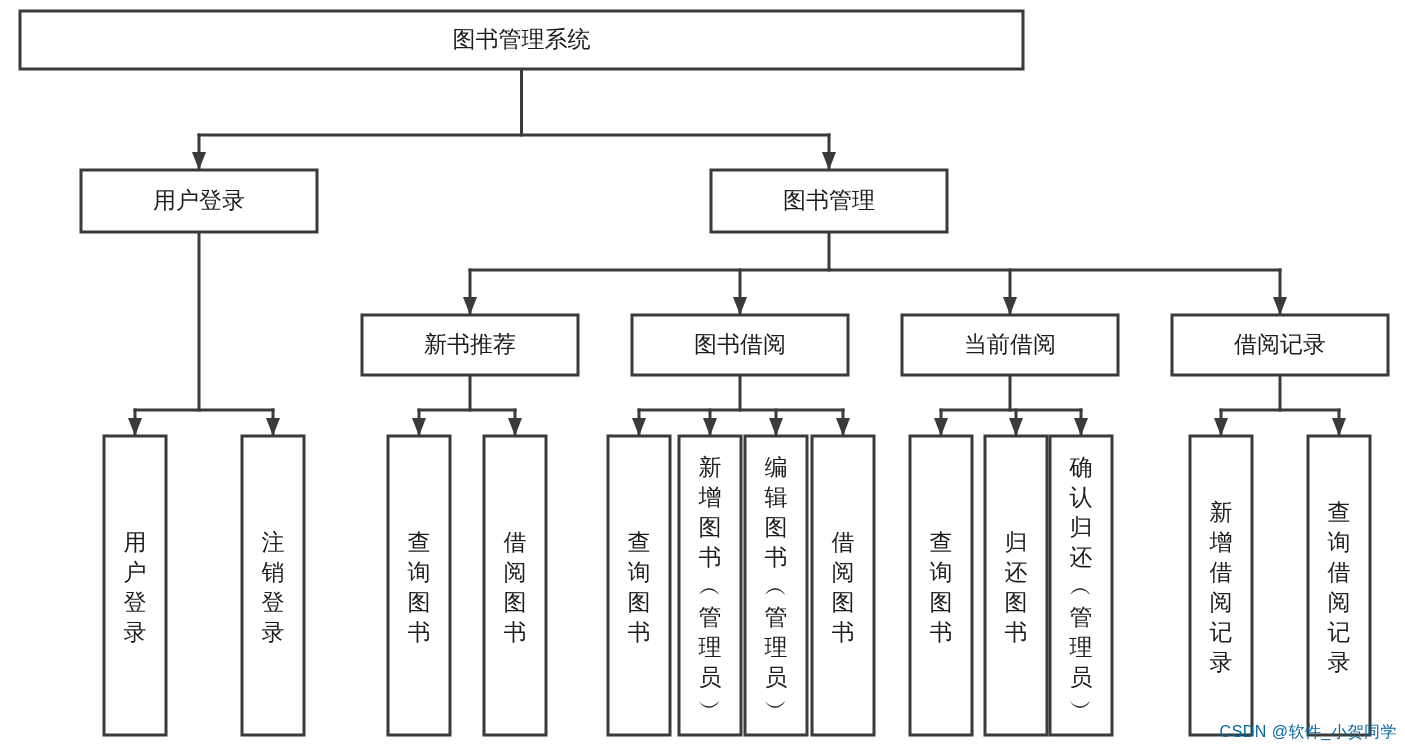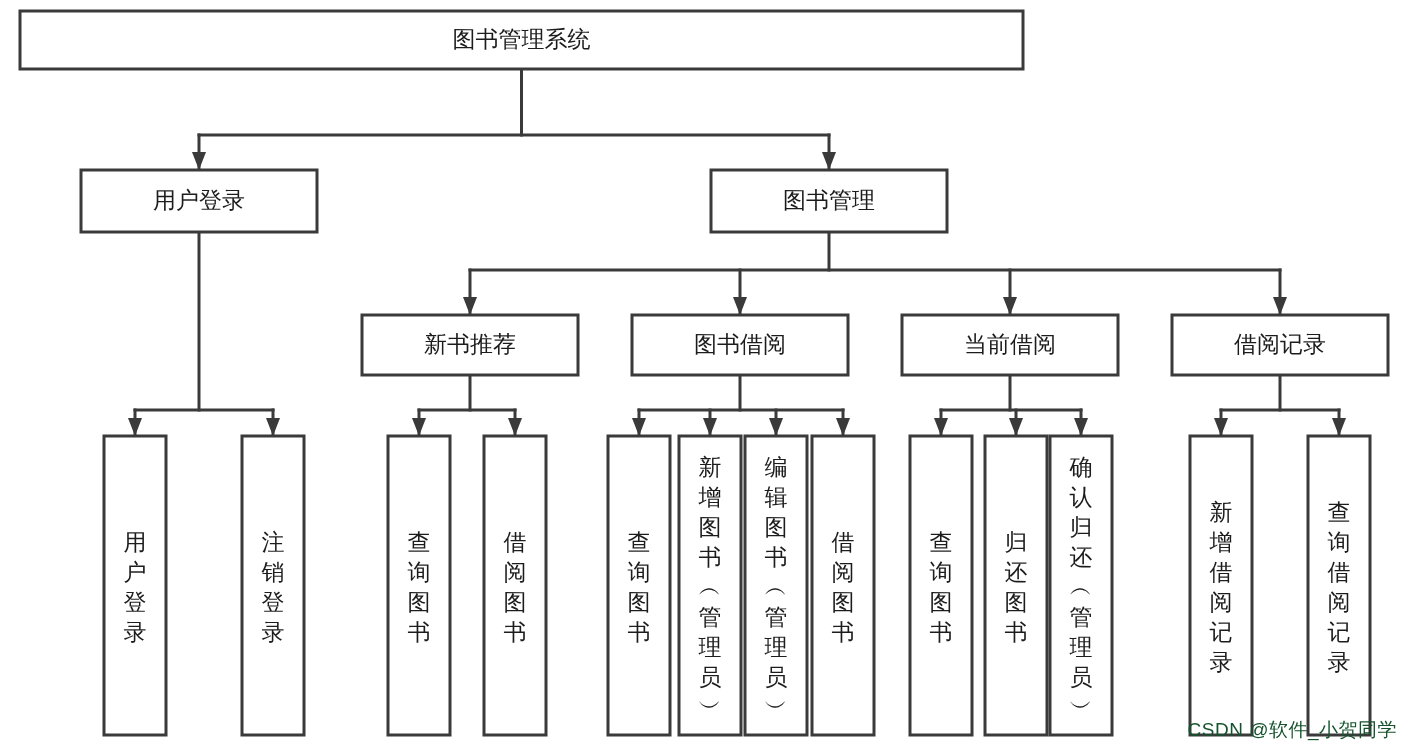--- a/index.html
+++ b/index.html
@@ -55,22 +55,22 @@
     font-family: "Liberation Sans", "DejaVu Sans", sans-serif;
     font-size: 23px;
     fill: #1c1c1c;
     text-anchor: middle;
   }
   .watermark {
     position: absolute;
     right: 8px;
     bottom: 4px;
     font-family: "Liberation Sans", "DejaVu Sans", sans-serif;
-    font-size: 19px;
-    color: #14532d;
+    font-size: 16px;
+    color: #0369a1;
     letter-spacing: 0.5px;
     white-space: nowrap;
     pointer-events: none;
   }
 </style>
 </head>
 <body>
 
 <div id="diagram-root">
 

